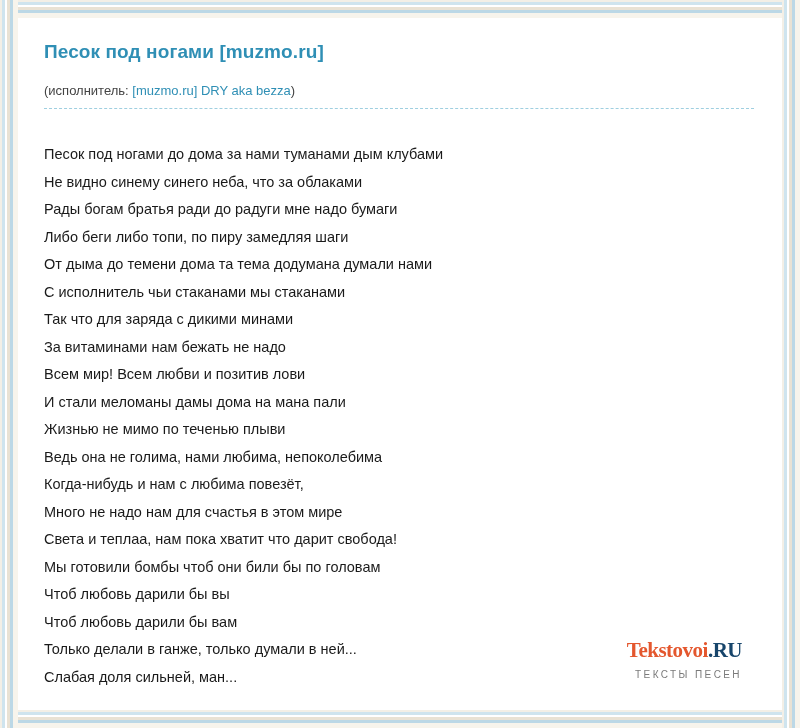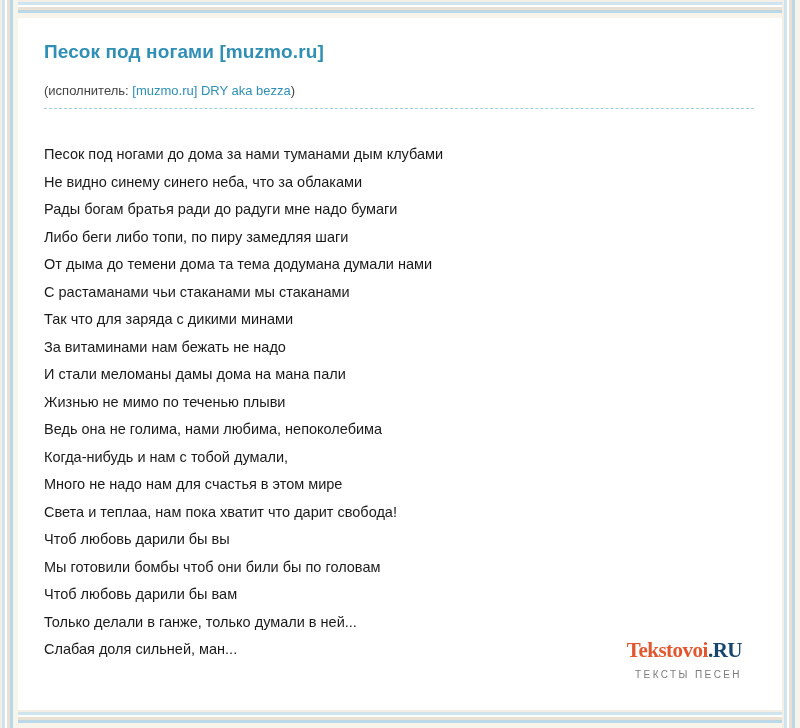--- a/index.html
+++ b/index.html
@@ -141,31 +141,32 @@
     <div class="artist-line">
       <span>(исполнитель: </span><a href="#">[muzmo.ru] DRY aka bezza</a><span>)</span>
     </div>
 
     <div class="lyrics">
       <div class="lyric-line">Песок под ногами до дома за нами туманами дым клубами</div>
       <div class="lyric-line">Не видно синему синего неба, что за облаками</div>
       <div class="lyric-line">Рады богам братья ради до радуги мне надо бумаги</div>
       <div class="lyric-line">Либо беги либо топи, по пиру замедляя шаги</div>
       <div class="lyric-line">От дыма до темени дома та тема додумана думали нами</div>
-      <div class="lyric-line">С растаманами чьи стаканами мы стаканами</div>
+      <div class="lyric-line">С исполнитель чьи стаканами мы стаканами</div>
       <div class="lyric-line">Так что для заряда с дикими минами</div>
       <div class="lyric-line">За витаминами нам бежать не надо</div>
+      <div class="lyric-line">Всем мир! Всем любви и позитив лови</div>
       <div class="lyric-line">И стали меломаны дамы дома на мана пали</div>
       <div class="lyric-line">Жизнью не мимо по теченью плыви</div>
       <div class="lyric-line">Ведь она не голима, нами любима, непоколебима</div>
-      <div class="lyric-line">Когда-нибудь и нам с тобой думали,</div>
+      <div class="lyric-line">Когда-нибудь и нам с любима повезёт,</div>
       <div class="lyric-line">Много не надо нам для счастья в этом мире</div>
       <div class="lyric-line">Света и теплаа, нам пока хватит что дарит свобода!</div>
+      <div class="lyric-line">Мы готовили бомбы чтоб они били бы по головам</div>
       <div class="lyric-line">Чтоб любовь дарили бы вы</div>
-      <div class="lyric-line">Мы готовили бомбы чтоб они били бы по головам</div>
       <div class="lyric-line">Чтоб любовь дарили бы вам</div>
       <div class="lyric-line">Только делали в ганже, только думали в ней...</div>
       <div class="lyric-line">Слабая доля сильней, ман...</div>
     </div>
 
     <div class="watermark">
       <div class="wm-main"><span>Tekstovoi</span><span class="wm-dark">.RU</span></div>
       <div class="wm-sub">ТЕКСТЫ ПЕСЕН</div>
     </div>
 

